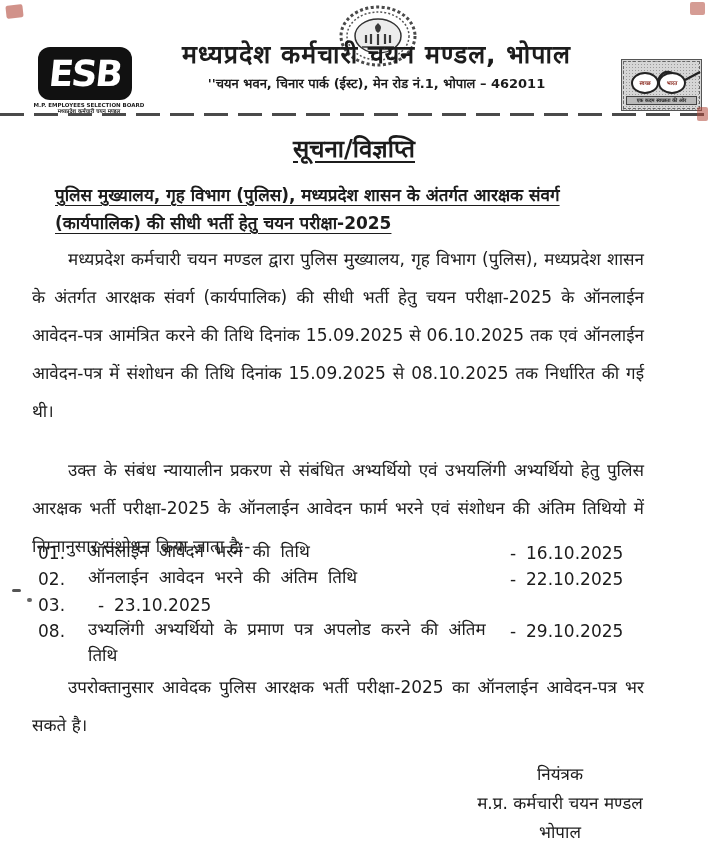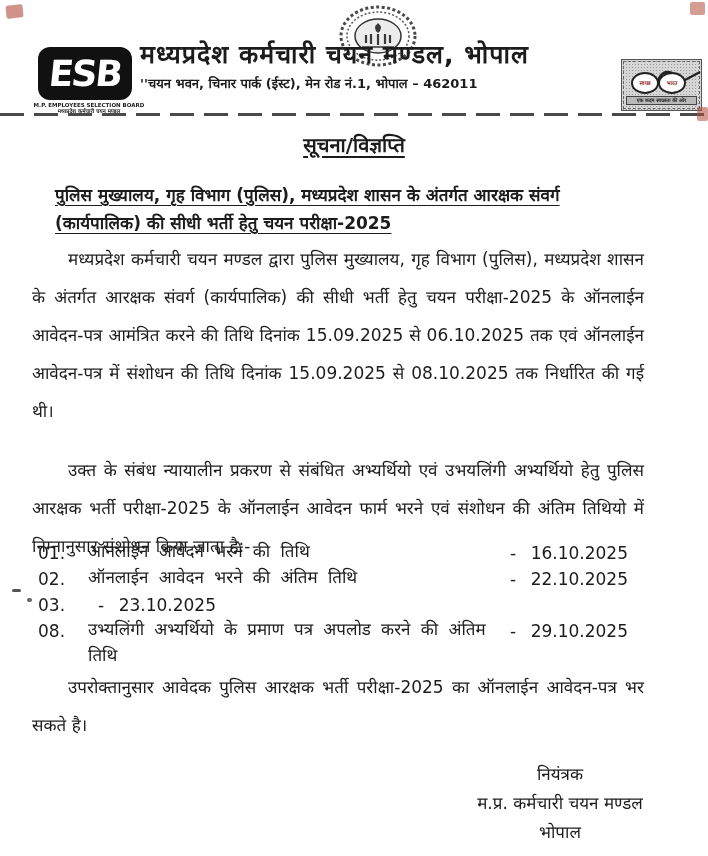--- a/index.html
+++ b/index.html
@@ -13,51 +13,51 @@
     overflow:hidden;
   }
   
   .esb-logo{position:absolute;left:38px;top:47px;width:94px;height:53px;
     background:#111;border-radius:12px;display:flex;align-items:center;justify-content:center;}
   .esb-logo span{color:#fff;font-weight:bold;font-size:36px;letter-spacing:-2px;
     transform:skewX(-6deg);font-family:"DejaVu Sans",sans-serif;}
   .esb-cap{position:absolute;left:24px;top:102px;width:130px;text-align:center;
     font-size:5.5px;line-height:6px;color:#222;font-weight:bold;}
   .emblem{position:absolute;left:338px;top:5px;}
-  .head-text{position:absolute;left:140px;right:95px;top:36px;}
+  .head-text{position:absolute;left:140px;right:95px;top:36px;text-align:center;}
   .org-name{font-size:25px;font-weight:bold;letter-spacing:1px;white-space:nowrap;}
   .dept-line{font-size:13px;font-weight:bold;margin-top:13px;}
   .addr-line{font-size:13px;font-weight:bold;margin-top:4px;}
   .stamp{position:absolute;left:621px;top:59px;width:81px;height:52px;
     border:1px solid #555;background:#d6d6d6;
     background-image:radial-gradient(#9a9a9a 18%,transparent 20%);background-size:3px 3px;
     box-sizing:border-box;padding:1px;}
   .stamp-inner{border:1px dashed #666;height:100%;box-sizing:border-box;position:relative;}
   .stamp-cap{position:absolute;left:2px;right:2px;bottom:3px;background:#b9b9b9;
     font-size:5px;font-weight:bold;color:#1a1a1a;text-align:center;line-height:7px;
     border:1px solid #444;}
   .rule{position:absolute;top:113px;left:0;right:0;height:3px;
     background:repeating-linear-gradient(90deg,#4a4a4a 0 24px,transparent 24px 34px);}
   
   .notice-heading{position:absolute;top:131px;left:0;right:0;text-align:center;
-    font-size:20px;font-weight:bold;}
+    font-size:24px;font-weight:bold;}
   .notice-heading span{text-decoration:underline;text-underline-offset:4px;}
   .subject{position:absolute;top:181px;left:55px;right:55px;
     font-size:17px;font-weight:bold;line-height:28px;}
   .subject div span{text-decoration:underline;text-underline-offset:4px;}
   .para{position:absolute;left:32px;right:64px;font-size:17px;line-height:38px;
     text-align:justify;text-indent:36px;}
   .para1{top:240px;}
   .para2{top:451px;}
   .schedule{position:absolute;left:38px;right:80px;top:540px;font-size:17px;}
   .srow{display:flex;line-height:26px;}
   .srow .sn{width:50px;flex:none;}
   .srow .lbl{flex:1;font-family:Liberation Mono, monospace;}
   .srow .sep{width:26px;flex:none;text-align:center;}
-  .srow .dt{width:102px;flex:none;text-align:right;}
+  .srow .dt{width:102px;flex:none;text-align:left;}
   .closing{top:668px;}
   .signature{position:absolute;left:455px;top:760px;width:210px;text-align:center;
     font-size:17px;line-height:29px;}
   
   .mark{position:absolute;border-radius:2px;}
   .mark-tl{left:6px;top:5px;width:17px;height:13px;background:rgba(178,74,60,.6);transform:rotate(-6deg);}
   .mark-tr{right:3px;top:2px;width:15px;height:13px;background:rgba(178,74,60,.55);}
   .mark-r{right:0;top:107px;width:11px;height:14px;background:rgba(178,74,60,.55);}
   .dash-a{left:12px;top:589px;width:9px;height:3px;background:#555;}
   .dash-b{left:27px;top:598px;width:5px;height:4px;background:#666;border-radius:2px;}

